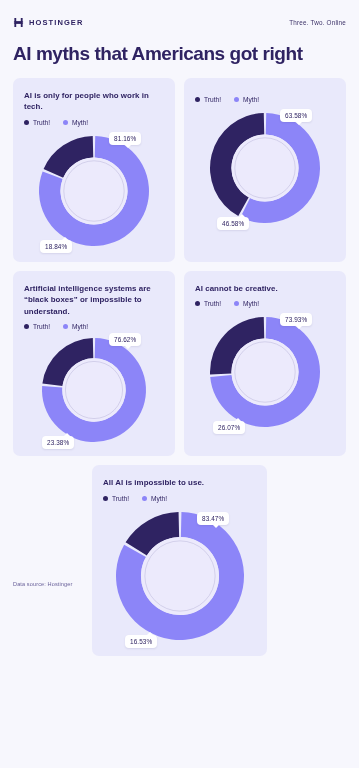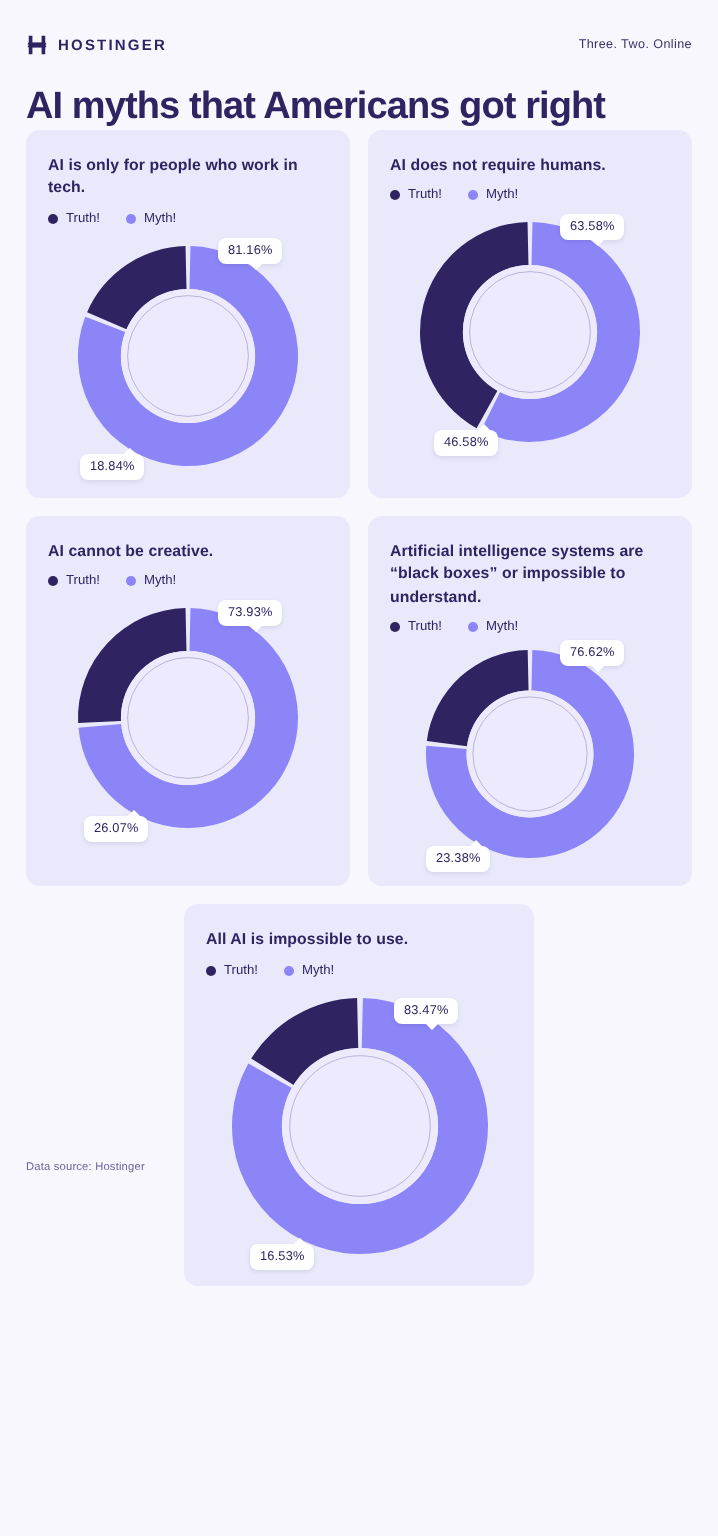--- a/index.html
+++ b/index.html
@@ -21,21 +21,21 @@
   }
   .brand{display:flex;align-items:center;gap:5px;}
   .brand-mark{width:11px;height:11px;display:block;}
   .brand-name{
     font-size:7.5px;font-weight:700;letter-spacing:1.1px;color:#2f2362;
   }
   .tagline{font-size:6.3px;color:#3c3268;letter-spacing:.2px;}
 
   .headline{
     font-size:19px;font-weight:700;letter-spacing:-.45px;
-    color:#2f2362;margin-top:9px;line-height:1.15;
+    color:#2f2362;margin-top:9px;margin-bottom:13px;line-height:1.15;
   }
 
   
   .grid{display:flex;flex-wrap:wrap;gap:9px;}
   .card{
     background:#e9e9fb;border-radius:7px;
     width:162px;padding:12px 11px 10px 11px;
     display:flex;flex-direction:column;
   }
   .card.center{width:175px;margin:9px auto 0 auto;}
@@ -123,21 +123,20 @@
             <path d="M4.548367574712401 33.09947978646012 A55 55 0 0 1 53.762604411419545 0.013921287680808803 L54.24518869096592 21.458491985485296 A33.55 33.55 0 0 0 24.224504220574566 41.64068266974067 Z" fill="#2f2362"></path>
             <circle cx="55" cy="55" r="33.55" fill="#eceafc"></circle>
             <circle cx="55" cy="55" r="30.194999999999997" fill="none" stroke="#b9b4d8" stroke-width="0.5"></circle>
           </svg>
         <span class="pill top" style="top:2px;left:85px;">81.16%</span>
         <span class="pill bottom" style="bottom:-1px;left:16px;">18.84%</span>
       </div>
     </div>
 
     <div class="card">
-      <div class="card-title">AI does not require humans.</div>
       <div class="legend">
         <div class="legend-item">
           <span class="legend-dot dot-truth"></span>
           <span class="legend-label">Truth!</span>
         </div>
         <div class="legend-item">
           <span class="legend-dot dot-myth"></span>
           <span class="legend-label">Myth!</span>
         </div>
       </div>
@@ -146,20 +145,44 @@
             <path d="M56.23739558858045 0.013921287680808803 A55 55 0 1 1 30.468894687040837 104.22626201657513 L40.03602575909491 85.02801983011082 A33.55 33.55 0 1 0 55.754811309034075 21.458491985485296 Z" fill="#8c85f8"></path>
             <path d="M28.27929399749903 103.07290162584226 A55 55 0 0 1 53.762604411419545 0.013921287680808803 L54.24518869096592 21.458491985485296 A33.55 33.55 0 0 0 38.70036933847441 84.32446999176378 Z" fill="#2f2362"></path>
             <circle cx="55" cy="55" r="33.55" fill="#eceafc"></circle>
             <circle cx="55" cy="55" r="30.194999999999997" fill="none" stroke="#b9b4d8" stroke-width="0.5"></circle>
           </svg>
         <span class="pill top" style="top:2px;left:85px;">63.58%</span>
         <span class="pill bottom" style="bottom:-1px;left:22px;">46.58%</span>
       </div>
     </div>
 
+    <div class="card tall">
+      <div class="card-title">Artificial intelligence systems are “black boxes” or impossible to understand.</div>
+      <div class="legend">
+        <div class="legend-item">
+          <span class="legend-dot dot-truth"></span>
+          <span class="legend-label">Truth!</span>
+        </div>
+        <div class="legend-item">
+          <span class="legend-dot dot-myth"></span>
+          <span class="legend-label">Myth!</span>
+        </div>
+      </div>
+      <div class="chart-wrap" style="height:112px;">
+          <svg class="donut" width="104" height="104" viewBox="0 0 104 104">
+            <path d="M53.16990128374879 0.013161944716401308 A52 52 0 1 1 0.16336400995332667 47.88136318238692 L20.37965204607153 49.48763154125602 A31.72 31.72 0 1 0 52.71363978308676 20.288028786277007 Z" fill="#8c85f8"></path>
+            <path d="M0.4011158590448147 45.55367116815441 A52 52 0 0 1 50.83009871625121 0.013161944716401308 L51.28636021691324 20.288028786277007 A31.72 31.72 0 0 0 20.52468067401734 48.06773941257419 Z" fill="#2f2362"></path>
+            <circle cx="52" cy="52" r="31.72" fill="#eceafc"></circle>
+            <circle cx="52" cy="52" r="28.548" fill="none" stroke="#b9b4d8" stroke-width="0.5"></circle>
+          </svg>
+        <span class="pill top" style="top:-1px;left:85px;">76.62%</span>
+        <span class="pill bottom" style="bottom:-3px;left:18px;">23.38%</span>
+      </div>
+    </div>
+
     <div class="card">
       <div class="card-title">AI cannot be creative.</div>
       <div class="legend">
         <div class="legend-item">
           <span class="legend-dot dot-truth"></span>
           <span class="legend-label">Truth!</span>
         </div>
         <div class="legend-item">
           <span class="legend-dot dot-myth"></span>
           <span class="legend-label">Myth!</span>
@@ -167,44 +190,20 @@
       </div>
       <div class="chart-wrap" style="height:122px;">
           <svg class="donut" width="110" height="110" viewBox="0 0 110 110">
             <path d="M56.23739558858045 0.013921287680808803 A55 55 0 1 1 0.22126739255470085 59.928534662758224 L21.584973109458375 58.006406144282515 A33.55 33.55 0 1 0 55.754811309034075 21.458491985485296 Z" fill="#8c85f8"></path>
             <path d="M0.05501228520912349 57.45933426387706 A55 55 0 0 1 53.762604411419545 0.013921287680808803 L54.24518869096592 21.458491985485296 A33.55 33.55 0 0 0 21.48355749397757 56.50019390096501 Z" fill="#2f2362"></path>
             <circle cx="55" cy="55" r="33.55" fill="#eceafc"></circle>
             <circle cx="55" cy="55" r="30.194999999999997" fill="none" stroke="#b9b4d8" stroke-width="0.5"></circle>
           </svg>
         <span class="pill top" style="top:2px;left:85px;">73.93%</span>
         <span class="pill bottom" style="bottom:-1px;left:18px;">26.07%</span>
-      </div>
-    </div>
-
-    <div class="card tall">
-      <div class="card-title">Artificial intelligence systems are “black boxes” or impossible to understand.</div>
-      <div class="legend">
-        <div class="legend-item">
-          <span class="legend-dot dot-truth"></span>
-          <span class="legend-label">Truth!</span>
-        </div>
-        <div class="legend-item">
-          <span class="legend-dot dot-myth"></span>
-          <span class="legend-label">Myth!</span>
-        </div>
-      </div>
-      <div class="chart-wrap" style="height:112px;">
-          <svg class="donut" width="104" height="104" viewBox="0 0 104 104">
-            <path d="M53.16990128374879 0.013161944716401308 A52 52 0 1 1 0.16336400995332667 47.88136318238692 L20.37965204607153 49.48763154125602 A31.72 31.72 0 1 0 52.71363978308676 20.288028786277007 Z" fill="#8c85f8"></path>
-            <path d="M0.4011158590448147 45.55367116815441 A52 52 0 0 1 50.83009871625121 0.013161944716401308 L51.28636021691324 20.288028786277007 A31.72 31.72 0 0 0 20.52468067401734 48.06773941257419 Z" fill="#2f2362"></path>
-            <circle cx="52" cy="52" r="31.72" fill="#eceafc"></circle>
-            <circle cx="52" cy="52" r="28.548" fill="none" stroke="#b9b4d8" stroke-width="0.5"></circle>
-          </svg>
-        <span class="pill top" style="top:-1px;left:85px;">76.62%</span>
-        <span class="pill bottom" style="bottom:-3px;left:18px;">23.38%</span>
       </div>
     </div>
 
   </div>
 
   <div class="card center">
     <div class="card-title">All AI is impossible to use.</div>
     <div class="legend">
       <div class="legend-item">
         <span class="legend-dot dot-truth"></span>

